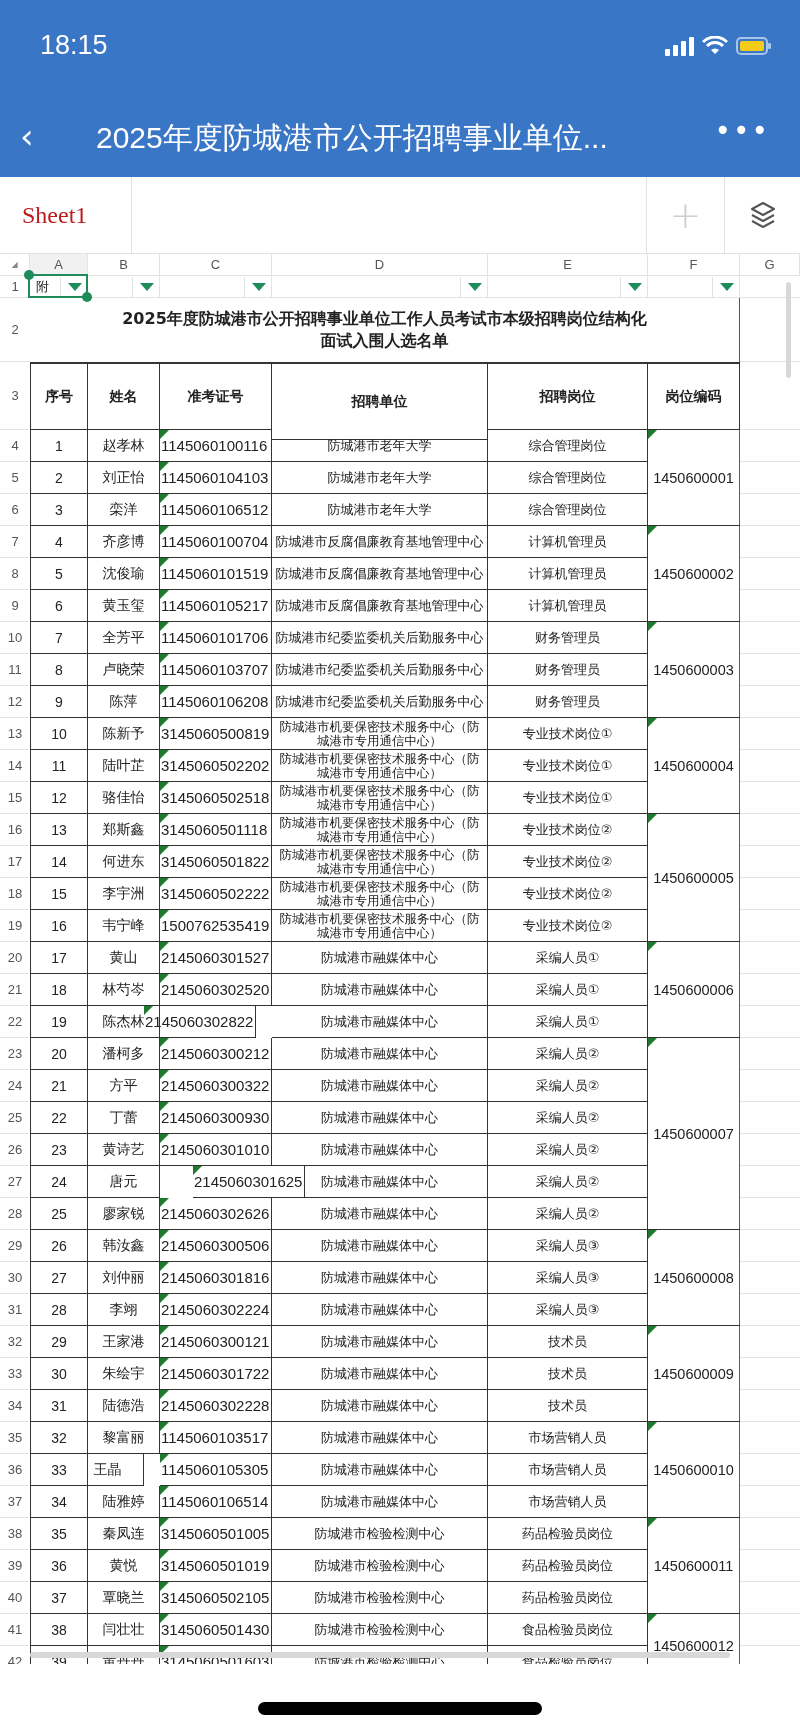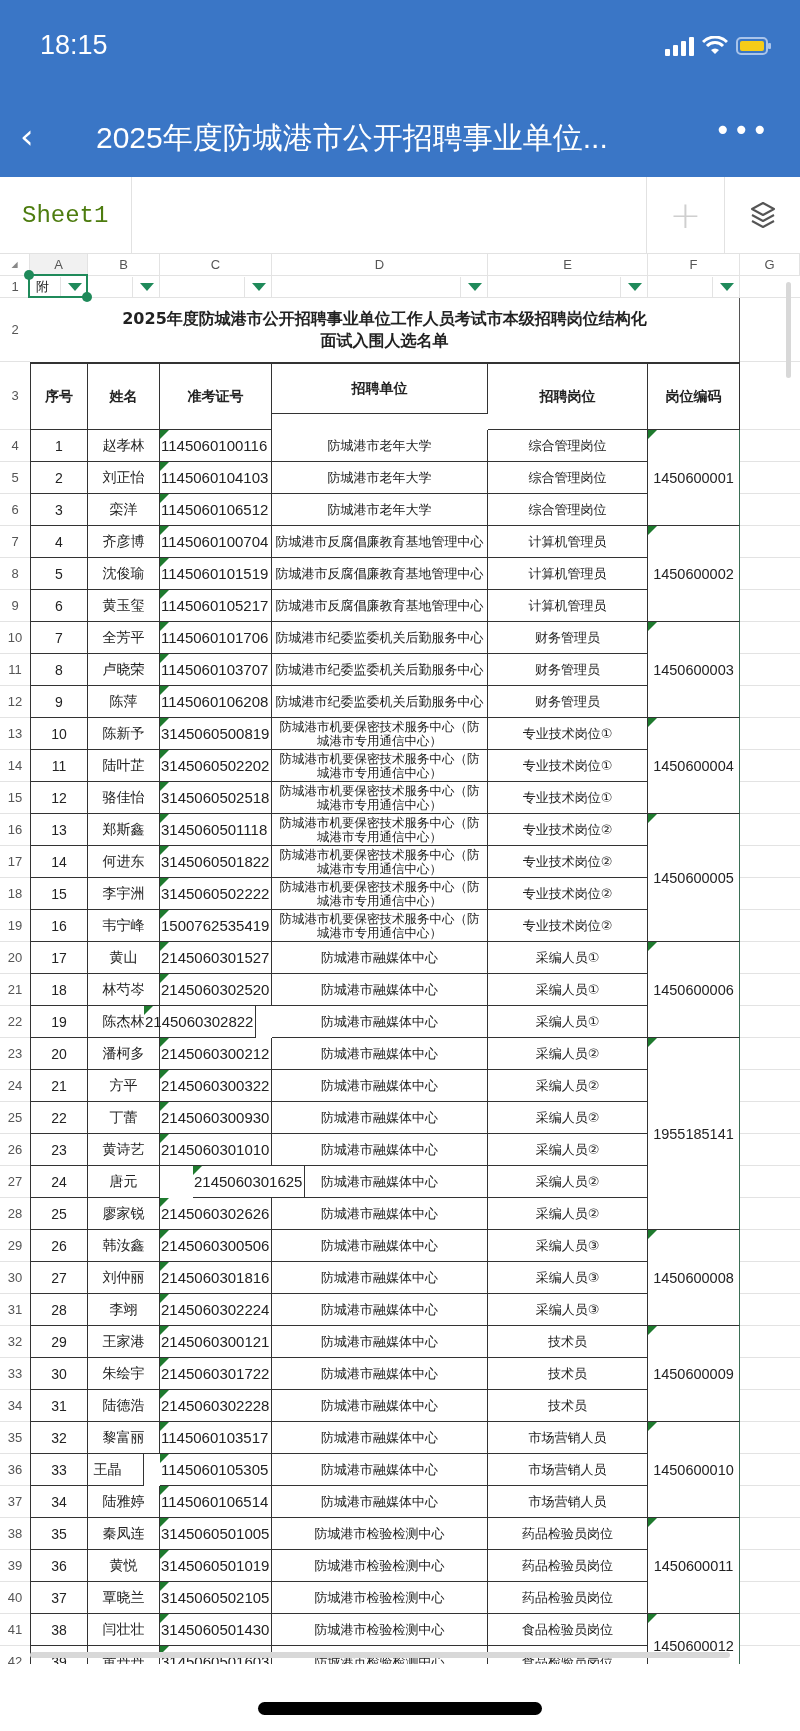--- a/index.html
+++ b/index.html
@@ -10,21 +10,21 @@
   .signal { display: flex; align-items: flex-end; gap: 3px; height: 20px; }
   .signal span { width: 5px; background: #fff; border-radius: 1px; }
   .battery { width: 32px; height: 18px; border: 2px solid #a9c4ea; border-radius: 5px; padding: 2px; position: relative; }
   .battery .fill { width: 100%; height: 100%; background: #f5cc19; border-radius: 2px; }
   .battery::after { content: ""; position: absolute; right: -5px; top: 4px; width: 3px; height: 6px; background: #a9c4ea; border-radius: 1px; }
   .navbar { position: absolute; top: 110px; left: 0; width: 800px; height: 50px; display: flex; align-items: center; }
   .back { position: absolute; left: 20px; top: 6px; font-size: 34px; width: 30px; cursor: pointer; }
   .doc-title { position: absolute; left: 96px; top: 8px; font-size: 30px; font-family: "Liberation Sans", sans-serif; white-space: nowrap; }
   .more { position: absolute; right: 30px; top: 4px; font-size: 28px; letter-spacing: 2px; cursor: pointer; }
   .sheetbar { position: absolute; top: 177px; left: 0; width: 800px; height: 77px; border-bottom: 1px solid #e2e2e2; }
-  .sheet-tab { position: absolute; left: 0; top: 0; width: 132px; height: 76px; border-right: 1px solid #e2e2e2; color: #4d7c0f; font-size: 24px; font-family: Liberation Mono, monospace; display: flex; align-items: center; padding-left: 22px; }
+  .sheet-tab { position: absolute; left: 0; top: 0; width: 132px; height: 76px; border-right: 1px solid #e2e2e2; color: #b91c1c; font-size: 24px; font-family: Liberation Serif, serif; display: flex; align-items: center; padding-left: 22px; }
   .add-sheet { position: absolute; left: 646px; top: 0; width: 78px; height: 76px; border-left: 1px solid #e2e2e2; color: #cfcfcf; font-size: 38px; display: flex; align-items: center; justify-content: center; font-weight: 200; }
   .layers { position: absolute; left: 724px; top: 0; width: 76px; height: 76px; border-left: 1px solid #e2e2e2; display: flex; align-items: center; justify-content: center; }
   .grid { position: absolute; top: 254px; left: 0; width: 800px; height: 1410px; overflow: hidden; }
   .colhead { position: absolute; top: 0; height: 22px; font-size: 13px; color: #555; text-align: center; line-height: 22px; border-right: 1px solid #e3e3e3; border-bottom: 1px solid #e3e3e3; background: #fff; font-family: "Liberation Sans", sans-serif; }
   .rowhead { position: absolute; left: 0; width: 30px; font-size: 13px; color: #555; text-align: center; border-bottom: 1px solid #e3e3e3; display: flex; align-items: center; justify-content: center; font-family: "Liberation Sans", sans-serif; }
   .cell { position: absolute; display: flex; align-items: center; justify-content: center; text-align: center; font-size: 13px; color: #222; overflow: hidden; white-space: nowrap; }
   .bord { border-right: 1.5px solid #333; border-bottom: 1.5px solid #333; }
   .cert { justify-content: flex-start; font-size: 15px; font-family: "Liberation Sans", sans-serif; padding-left: 1px; }
   .num { font-family: "Liberation Sans", sans-serif; font-size: 14px; }
   .tri { position: absolute; left: 0; top: 0; width: 0; height: 0; border-top: 9px solid #1e7a2e; border-right: 9px solid transparent; }
@@ -108,21 +108,21 @@
     <div class="cell" style="left: 740px; top: 22px; width: 60px; height: 22px; border-bottom: 1px solid rgb(227, 227, 227);"></div>
     <div class="cell" style="left: 740px; top: 44px; width: 60px; height: 64px; border-bottom: 1px solid rgb(227, 227, 227);"></div>
     <div class="cell" style="left: 740px; top: 108px; width: 60px; height: 68px; border-bottom: 1px solid rgb(227, 227, 227);"></div>
     <div class="cell" style="left: 30px; top: 44px; width: 710px; height: 64px; flex-direction: column; font-weight: bold; font-size: 16px; border-right: 1.5px solid rgb(85, 85, 85); line-height: 22px;">
       <div>2025年度防城港市公开招聘事业单位工作人员考试市本级招聘岗位结构化</div>
       <div>面试入围人选名单</div>
     </div>
     <div class="cell bord" style="left: 30px; top: 108px; width: 58px; height: 68px; font-weight: bold; font-size: 14px; border-top: 2px solid rgb(51, 51, 51); border-left: 1.5px solid rgb(51, 51, 51);">序号</div>
     <div class="cell bord" style="left: 88px; top: 108px; width: 72px; height: 68px; font-weight: bold; font-size: 14px; border-top: 2px solid rgb(51, 51, 51); border-left: none;">姓名</div>
     <div class="cell bord" style="left: 160px; top: 108px; width: 112px; height: 68px; font-weight: bold; font-size: 14px; border-top: 2px solid rgb(51, 51, 51); border-left: none;">准考证号</div>
-    <div class="cell bord" style="left: 272px; top: 108px; width: 216px; height: 52px; font-weight: bold; font-size: 14px; border-top: 2px solid rgb(51, 51, 51); border-left: none;">招聘单位</div>
+    <div class="cell bord" style="left: 272px; top: 108px; width: 216px; height: 78px; font-weight: bold; font-size: 14px; border-top: 2px solid rgb(51, 51, 51); border-left: none;">招聘单位</div>
     <div class="cell bord" style="left: 488px; top: 108px; width: 160px; height: 68px; font-weight: bold; font-size: 14px; border-top: 2px solid rgb(51, 51, 51); border-left: none;">招聘岗位</div>
     <div class="cell bord" style="left: 648px; top: 108px; width: 92px; height: 68px; font-weight: bold; font-size: 14px; border-top: 2px solid rgb(51, 51, 51); border-left: none;">岗位编码</div>
     <div class="rowhead" style="top: 176px; height: 32px;">4</div>
     <div class="cell bord num" style="left: 30px; top: 176px; width: 58px; height: 32px; border-left: 1.5px solid rgb(51, 51, 51);">
       <span>1</span>
     </div>
     <div class="cell bord" style="left: 88px; top: 176px; width: 72px; height: 32px; font-size: 14px;">
       <span>赵孝林</span>
     </div>
     <div class="cell bord cert" style="left: 160px; top: 176px; width: 112px; height: 32px;">
@@ -838,21 +838,21 @@
     </div>
     <div class="cell bord num" style="left: 648px; top: 560px; width: 92px; height: 128px; font-size: 14.5px; border-right: 1.5px solid rgb(59, 110, 85);">
       <span>1450600005</span>
       <div class="tri"></div>
     </div>
     <div class="cell bord num" style="left: 648px; top: 688px; width: 92px; height: 96px; font-size: 14.5px; border-right: 1.5px solid rgb(59, 110, 85);">
       <span>1450600006</span>
       <div class="tri"></div>
     </div>
     <div class="cell bord num" style="left: 648px; top: 784px; width: 92px; height: 192px; font-size: 14.5px; border-right: 1.5px solid rgb(59, 110, 85);">
-      <span>1955185141</span>
+      <span>1450600007</span>
       <div class="tri"></div>
     </div>
     <div class="cell bord num" style="left: 648px; top: 976px; width: 92px; height: 96px; font-size: 14.5px; border-right: 1.5px solid rgb(59, 110, 85);">
       <span>1450600008</span>
       <div class="tri"></div>
     </div>
     <div class="cell bord num" style="left: 648px; top: 1072px; width: 92px; height: 96px; font-size: 14.5px; border-right: 1.5px solid rgb(59, 110, 85);">
       <span>1450600009</span>
       <div class="tri"></div>
     </div>

